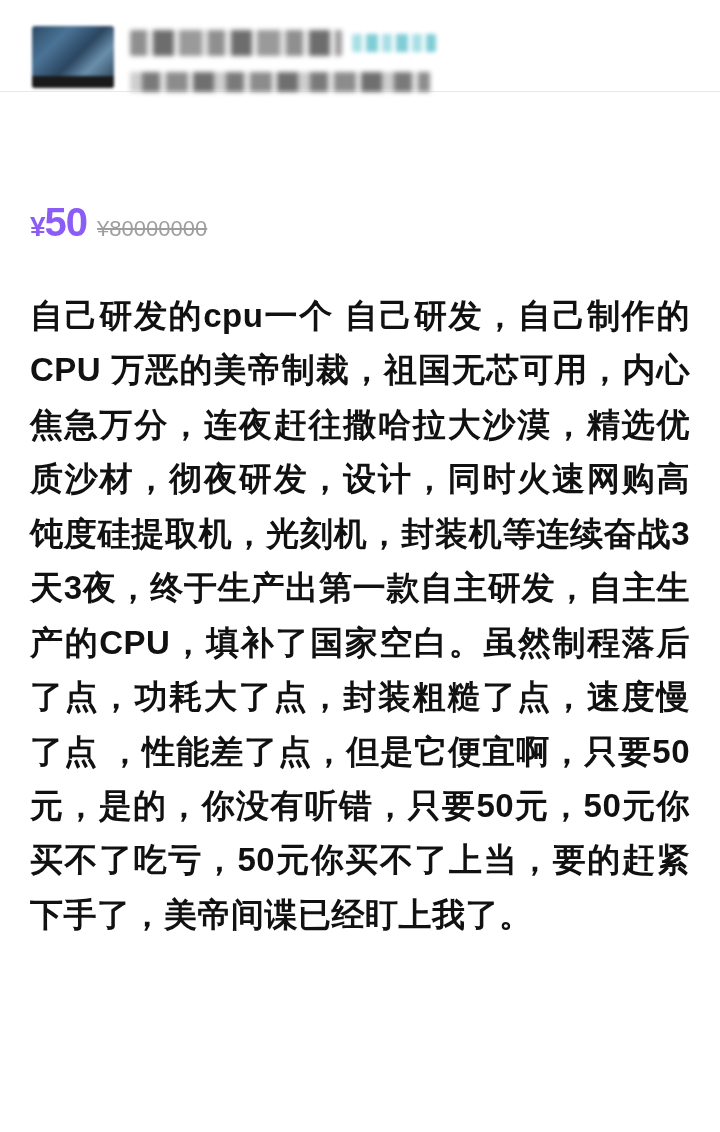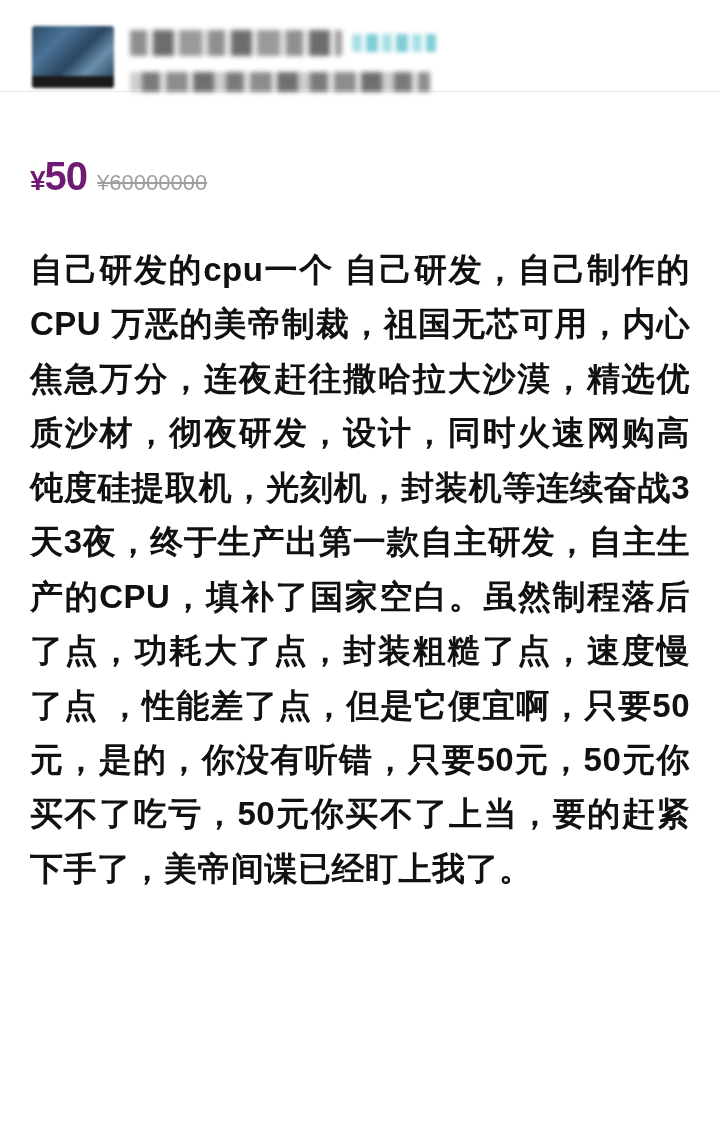--- a/index.html
+++ b/index.html
@@ -107,24 +107,25 @@
   }
 
   
   .price-row {
     padding: 62px 30px 0 30px;
     display: flex;
     align-items: baseline;
     gap: 10px;
   }
   .price-current {
-    color: #701a75;
+    color: #8b5cf6;
     font-weight: bold;
     letter-spacing: -1px;
     white-space: nowrap;
+    margin-top: 46px;
   }
   .price-current .cny {
     font-size: 28px;
     font-weight: bold;
   }
   .price-current .amt {
     font-size: 40px;
     font-weight: bold;
   }
   .price-original {
@@ -156,18 +157,18 @@
     <div class="avatar"></div>
     <div class="seller-name">[用户名已打码]</div>
     <div class="seller-badge">[标签已打码]</div>
     <div class="seller-sub">[副标题已打码]</div>
   </div>
 
   <div class="price-row">
     <div class="price-current">
       <span class="cny">¥</span><span class="amt">50</span>
     </div>
-    <div class="price-original">¥60000000</div>
+    <div class="price-original">¥80000000</div>
   </div>
 
   <div class="desc">自己研发的cpu一个 自己研发，自己制作的CPU 万恶的美帝制裁，祖国无芯可用，内心焦急万分，连夜赶往撒哈拉大沙漠，精选优质沙材，彻夜研发，设计，同时火速网购高饨度硅提取机，光刻机，封装机等连续奋战3天3夜，终于生产出第一款自主研发，自主生产的CPU，填补了国家空白。虽然制程落后了点，功耗大了点，封装粗糙了点，速度慢了点 ，性能差了点，但是它便宜啊，只要50元，是的，你没有听错，只要50元，50元你买不了吃亏，50元你买不了上当，要的赶紧下手了，美帝间谍已经盯上我了。</div>
 
 </div>
 
 </body></html>

